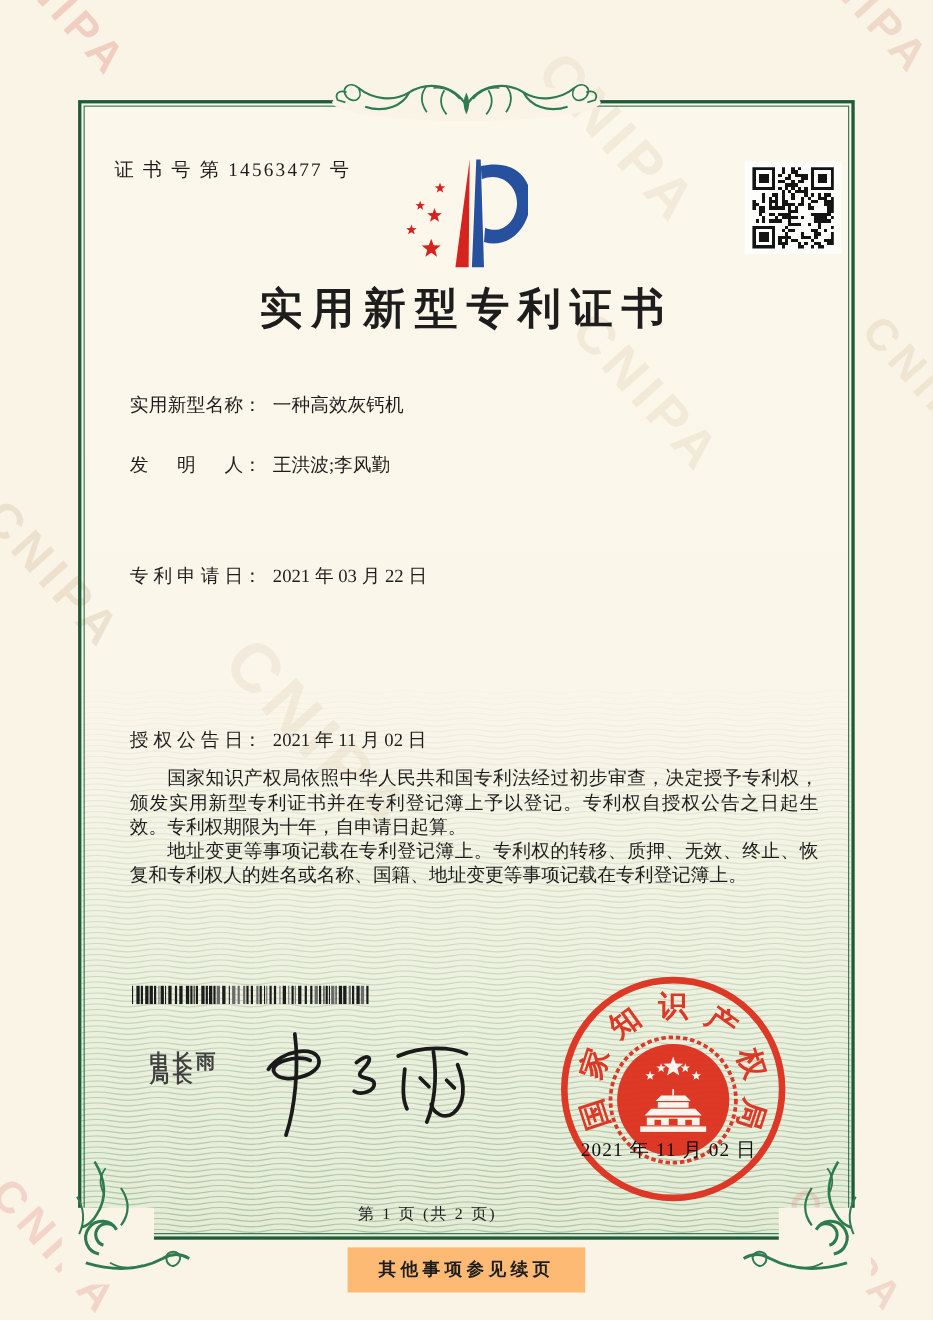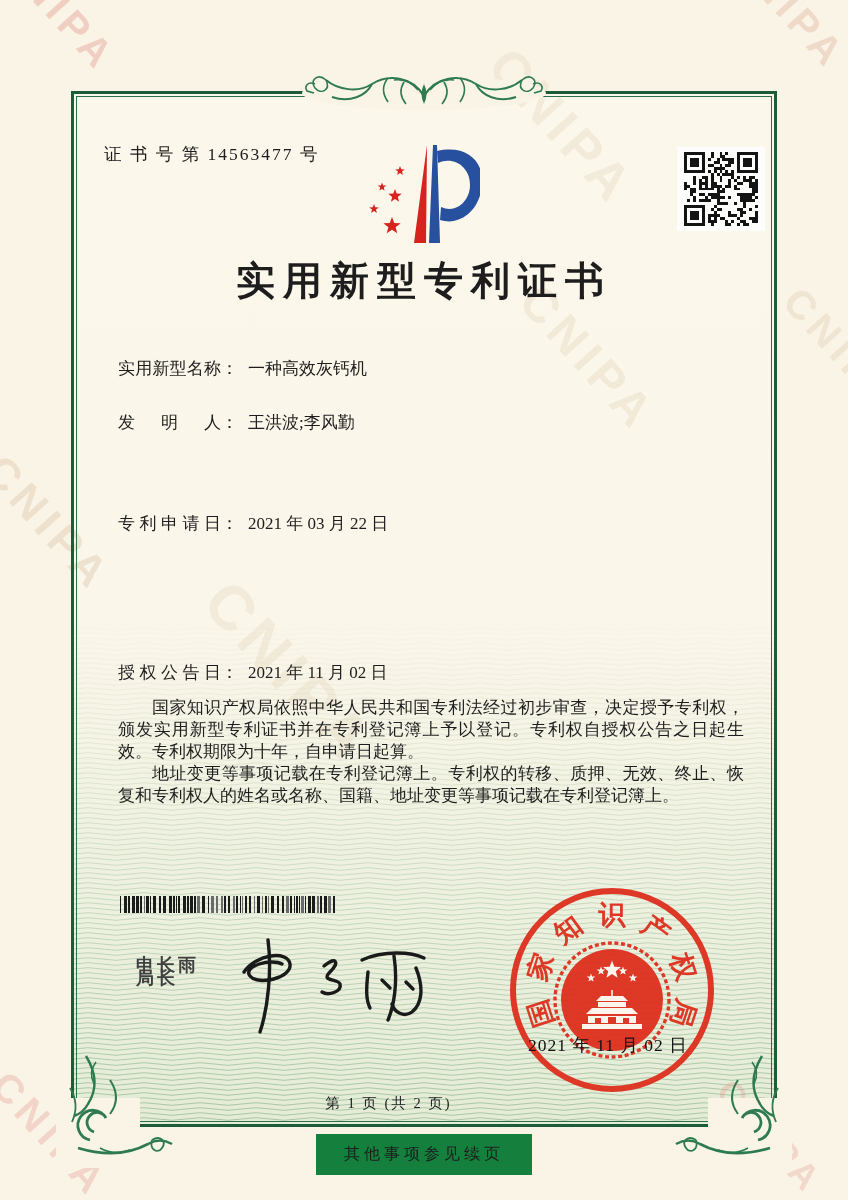--- a/index.html
+++ b/index.html
@@ -35,22 +35,22 @@
   .body-text p{margin:0;text-indent:2em;}
   .barcode{position:absolute;left:120px;top:896px;z-index:6;}
   .director{position:absolute;left:120px;font-family:"Liberation Sans","DejaVu Sans",sans-serif;
             font-size:18px;letter-spacing:3px;font-weight:600;color:#404040;z-index:6;margin-left:16px;}
   .sig{position:absolute;left:216px;top:928px;z-index:6;}
   .seal{position:absolute;left:504px;top:882px;z-index:7;opacity:.95;}
   .seal-date{position:absolute;left:528px;top:1033px;font-size:17.5px;letter-spacing:1px;
              color:#111;z-index:8;white-space:nowrap;}
   .page-num{position:absolute;left:74px;top:1094px;width:629px;text-align:center;
             font-size:14.5px;letter-spacing:2px;z-index:6;}
-  .cont-note{position:absolute;left:50%;transform:translateX(-50%);top:1134px;background:#15803d;
-             padding:10px 28px;font-size:16px;letter-spacing:4px;z-index:6;white-space:nowrap;}
+  .cont-note{position:absolute;left:50%;transform:translateX(-50%);top:1134px;background:#fdba74;
+             padding:10px 28px;font-size:16px;letter-spacing:4px;z-index:6;white-space:nowrap;font-weight:bold;}
 </style>
 </head>
 <body>
 
 <div class="page">
 
   <span class="wm" style="left:-18px;top:-14px;font-size:40px;color:rgba(222,130,118,.33);">CNIPA</span>
   <span class="wm" style="left:712px;top:-16px;font-size:40px;color:rgba(228,192,172,.5);">CNIPA</span>
   <span class="wm" style="left:-34px;top:498px;font-size:44px;color:rgba(226,210,184,.55);">CNIPA</span>
   <span class="wm" style="left:766px;top:328px;font-size:40px;color:rgba(230,214,188,.5);">CNIPA</span>

